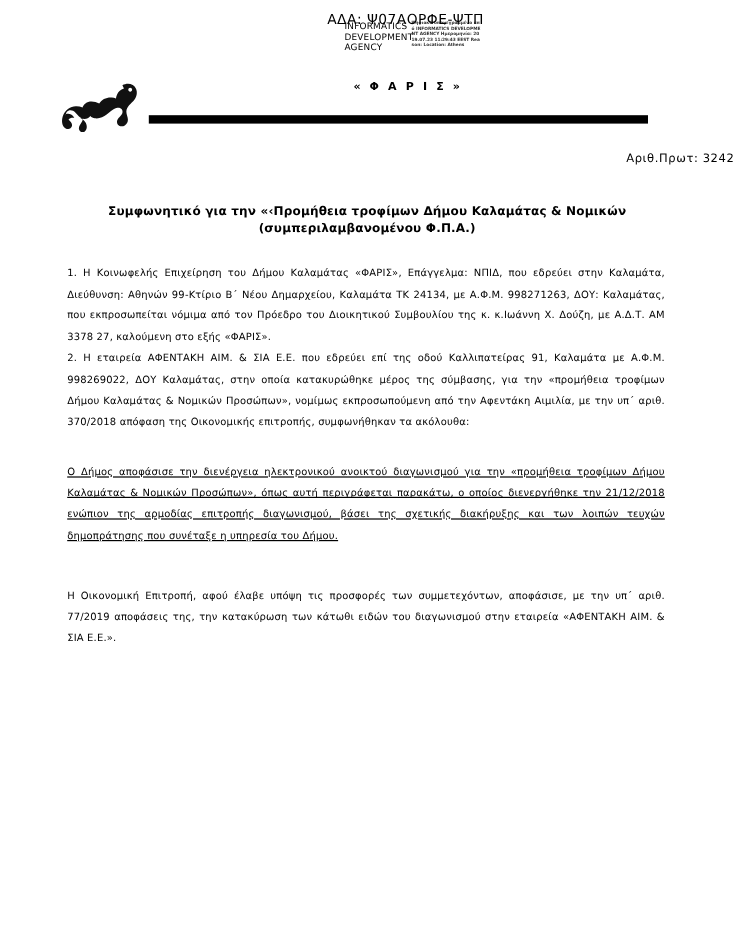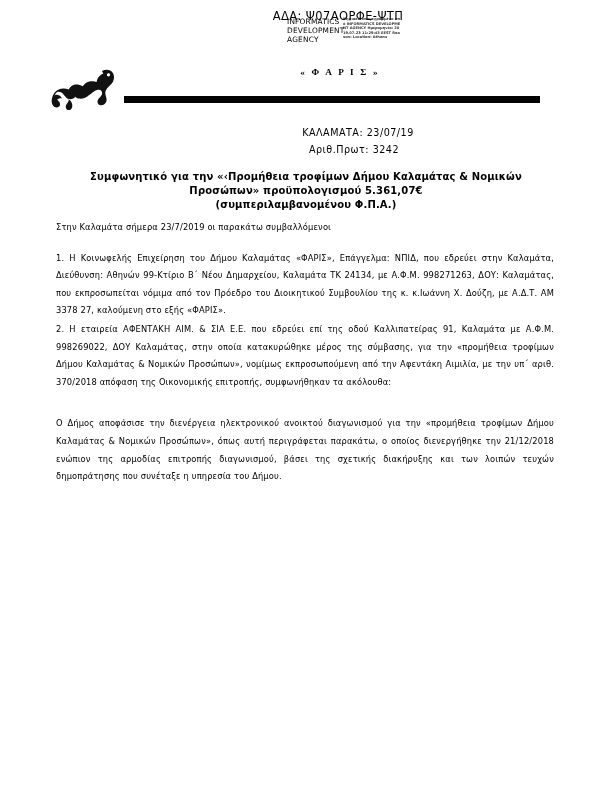--- a/index.html
+++ b/index.html
@@ -59,21 +59,20 @@
     opacity: 0.88;
   }
 
   
   .letterhead {
     position: absolute;
     top: 66px;
     left: 0;
     width: 612px;
     height: 46px;
-    font-family: Liberation Serif, serif;
   }
   .horse {
     position: absolute;
     left: 47px;
     top: 2px;
     width: 78px;
     height: 42px;
   }
   .horse svg { display: block; }
   .org-names {
@@ -110,21 +109,21 @@
     position: absolute;
     top: 124px;
     left: 0;
     width: 612px;
     text-align: center;
     font-size: 9.6px;
     letter-spacing: 0.5px;
   }
   .meta .meta-line { line-height: 17px; }
   .meta .meta-line.first { padding-left: 104px; }
-  .meta .meta-line.second { padding-left: 96px; }
+  .meta .meta-line.second { padding-left: 96px; text-align: right; }
 
   
   .doc-title {
     position: absolute;
     top: 170px;
     left: 80px;
     width: 452px;
     text-align: center;
     font-size: 10px;
     font-weight: bold;
@@ -139,21 +138,21 @@
     left: 56px;
     width: 498px;
     font-size: 8.3px;
     line-height: 17.6px;
     letter-spacing: 0.15px;
   }
   .para { margin: 0 0 11px 0; text-align: justify; }
   .para.intro { margin-bottom: 13px; }
   .gap-sm { margin-bottom: 1px; }
   .gap-md { margin-bottom: 24px; }
-  .gap-lg { margin-bottom: 33px; }
+  .gap-lg { margin-bottom: 33px; text-decoration: underline; }
 </style>
 </head>
 <body>
 
 <div class="page">
 
   <div class="ada-line">
     <span class="ada-text">ΑΔΑ: Ψ07ΑΟΡΦΕ-ΨΤΠ</span>
   </div>
 
@@ -173,30 +172,28 @@
         </g>
       </svg>
     </div>
     <div class="org-names">
       <div class="org-short">« Φ Α Ρ Ι Σ »</div>
     </div>
   </div>
   <div class="head-rule"></div>
 
   <div class="meta">
-    <div class="meta-line first">ΚΑΛΑΜΑΤΑ: 23/07/19</div>
     <div class="meta-line second">Αριθ.Πρωτ: 3242</div>
   </div>
 
   <div class="doc-title">
     <div>Συμφωνητικό για την «‹Προμήθεια τροφίμων Δήμου Καλαμάτας &amp; Νομικών</div>
-    <div>Προσώπων» προϋπολογισμού 5.361,07€</div>
     <div>(συμπεριλαμβανομένου Φ.Π.Α.)</div>
   </div>
 
   <div class="body-text">
-    <p class="para intro">Στην Καλαμάτα σήμερα 23/7/2019 οι παρακάτω συμβαλλόμενοι</p>
     <p class="para gap-sm">1. Η Κοινωφελής Επιχείρηση του Δήμου Καλαμάτας «ΦΑΡΙΣ», Επάγγελμα: ΝΠΙΔ, που εδρεύει στην Καλαμάτα, Διεύθυνση: Αθηνών 99-Κτίριο Β΄ Νέου Δημαρχείου, Καλαμάτα ΤΚ 24134, με Α.Φ.Μ. 998271263, ΔΟΥ: Καλαμάτας, που εκπροσωπείται νόμιμα από τον Πρόεδρο του Διοικητικού Συμβουλίου της κ. κ.Ιωάννη Χ. Δούζη, με Α.Δ.Τ. ΑΜ 3378 27, καλούμενη στο εξής «ΦΑΡΙΣ».</p>
     <p class="para gap-md">2. Η εταιρεία ΑΦΕΝΤΑΚΗ ΑΙΜ. &amp; ΣΙΑ Ε.Ε. που εδρεύει επί της οδού Καλλιπατείρας 91, Καλαμάτα με Α.Φ.Μ. 998269022, ΔΟΥ Καλαμάτας, στην οποία κατακυρώθηκε μέρος της σύμβασης, για την «προμήθεια τροφίμων Δήμου Καλαμάτας &amp; Νομικών Προσώπων», νομίμως εκπροσωπούμενη από την Αφεντάκη Αιμιλία, με την υπ΄ αριθ. 370/2018 απόφαση της Οικονομικής επιτροπής, συμφωνήθηκαν τα ακόλουθα:</p>
     <p class="para gap-lg">Ο Δήμος αποφάσισε την διενέργεια ηλεκτρονικού ανοικτού διαγωνισμού για την «προμήθεια τροφίμων Δήμου Καλαμάτας &amp; Νομικών Προσώπων», όπως αυτή περιγράφεται παρακάτω, ο οποίος διενεργήθηκε την 21/12/2018 ενώπιον της αρμοδίας επιτροπής διαγωνισμού, βάσει της σχετικής διακήρυξης και των λοιπών τευχών δημοπράτησης που συνέταξε η υπηρεσία του Δήμου.</p>
+    <p class="para">Η Οικονομική Επιτροπή, αφού έλαβε υπόψη τις προσφορές των συμμετεχόντων, αποφάσισε, με την υπ΄ αριθ. 77/2019 αποφάσεις της, την κατακύρωση των κάτωθι ειδών του διαγωνισμού στην εταιρεία «ΑΦΕΝΤΑΚΗ ΑΙΜ. &amp; ΣΙΑ Ε.Ε.».</p>
   </div>
 
 </div>
 
 </body></html>

